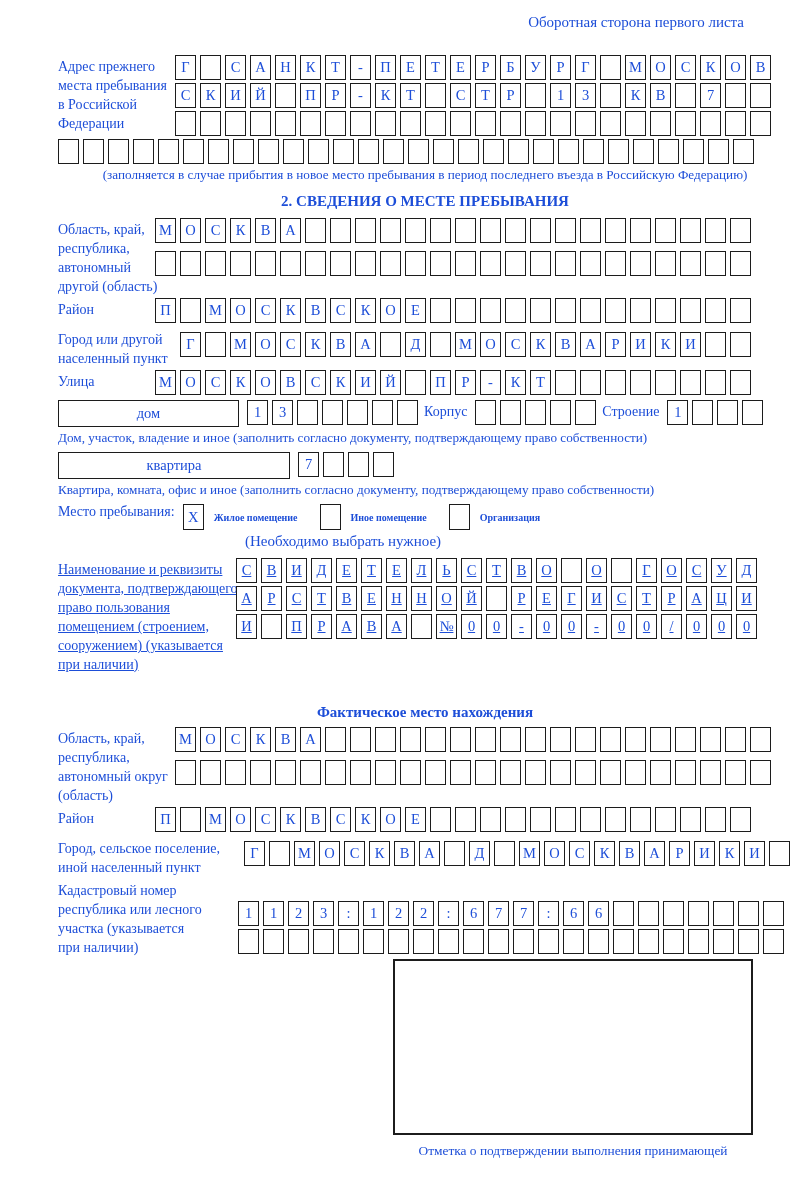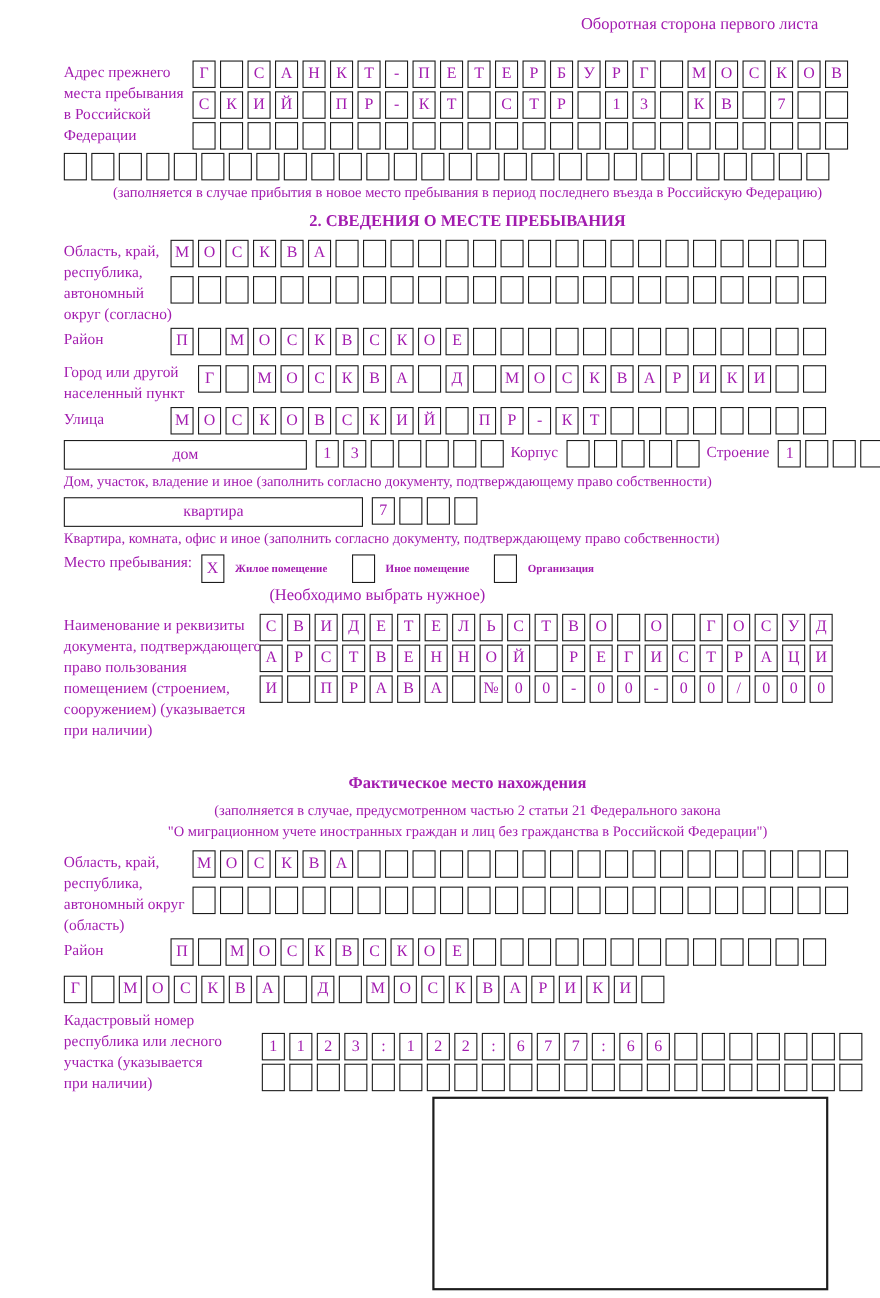--- a/index.html
+++ b/index.html
@@ -2,21 +2,21 @@
 <html><head>
 <meta charset="utf-8">
 <style>
   html,body { margin:0; padding:0; background:#ffffff; }
   .page {
     position:relative;
     width:800px; height:1180px;
     box-sizing:border-box;
     padding:14px 8px 0 58px;
     background:#ffffff;
-    color:#a21caf;
+    color:#1d4ed8;
     font-family:"Liberation Serif", "DejaVu Serif", serif;
     font-size:14px;
     overflow:hidden;
   }
   .header-note {
     text-align:right;
     padding-right:48px;
     font-size:15px;
     margin-bottom:24px;
   }
@@ -44,22 +44,22 @@
   .sec-title { text-align:center; font-weight:bold; font-size:15px; margin:10px 0 8px 0; }
   .sub-title { text-align:center; font-weight:bold; font-size:15px; margin:30px 0 6px 0; }
   .mb2 { margin-bottom:2px; }
   .mt4 { margin-top:4px; }
   .wide-box {
     display:inline-flex; align-items:center; justify-content:center;
     height:27px; flex:none;
     border:1.8px solid #1c1c1c; box-sizing:border-box;
     margin-right:8px; font-size:14.5px; background:#fff;
   }
-  .dom-box { width:221px; }
-  .kv-box  { width:272px; }
+  .dom-box { width:181px; }
+  .kv-box  { width:232px; }
   .inline-lbl { flex:none; padding:4px 8px 0 2px; font-size:14px; }
   .optrow { display:flex; align-items:flex-start; margin-top:6px; }
   .optrow .cell { margin:0 10px 0 8px; height:26px; }
   .opt-label { font-size:10px; margin-right:14px;font-weight:bold; }
   .choose-note { width:330px; margin-left:120px; text-align:center; font-size:15px; margin-top:3px; }
   .fact-note { font-size:13.2px; text-align:center; line-height:19px; margin-bottom:8px; }
   .confirm-wrap { margin-top:2px; }
   .confirm-box {
     width:360px; height:176px;
     border:2px solid #1c1c1c; box-sizing:border-box;
@@ -198,21 +198,21 @@
     </div>
   <div class="note center">(заполняется в случае прибытия в новое место пребывания в период последнего въезда в Российскую Федерацию)</div>
 
   <div class="sec-title">2. СВЕДЕНИЯ О МЕСТЕ ПРЕБЫВАНИЯ</div>
 
   <div class="flexrow mb2">
     <div class="label w97">
         <div>Область, край,</div>
         <div>республика,</div>
         <div>автономный</div>
-        <div>округ (согласно)</div>
+        <div>другой (область)</div>
       </div>
     <div class="rows">
       <div class="boxes">
           <span class="cell">М</span>
           <span class="cell">О</span>
           <span class="cell">С</span>
           <span class="cell">К</span>
           <span class="cell">В</span>
           <span class="cell">А</span>
           <span class="cell"></span>
@@ -402,21 +402,21 @@
         <span class="cell">X</span>
         <span class="opt-label">Жилое помещение</span>
         <span class="cell"></span>
         <span class="opt-label">Иное помещение</span>
         <span class="cell"></span>
         <span class="opt-label">Организация</span>
       </span>
   </div>
   <div class="choose-note">(Необходимо выбрать нужное)</div>
 
-  <div class="flexrow" style="margin-top:8px;">
+  <div class="flexrow" style="margin-top:8px;text-decoration:underline;">
     <div class="label w178">
         <div>Наименование и реквизиты</div>
         <div>документа, подтверждающего</div>
         <div>право пользования</div>
         <div>помещением (строением,</div>
         <div>сооружением) (указывается</div>
         <div>при наличии)</div>
       </div>
     <div class="rows">
       <div class="boxes">
@@ -485,24 +485,20 @@
           <span class="cell">0</span>
           <span class="cell">/</span>
           <span class="cell">0</span>
           <span class="cell">0</span>
           <span class="cell">0</span>
         </div>
     </div>
   </div>
 
   <div class="sub-title">Фактическое место нахождения</div>
-  <div class="fact-note">
-      <div>(заполняется в случае, предусмотренном частью 2 статьи 21 Федерального закона</div>
-      <div>"О миграционном учете иностранных граждан и лиц без гражданства в Российской Федерации")</div>
-    </div>
 
   <div class="flexrow mb2">
     <div class="label w117">
         <div>Область, край,</div>
         <div>республика,</div>
         <div>автономный округ</div>
         <div>(область)</div>
       </div>
     <div class="rows">
       <div class="boxes">
@@ -585,20 +581,24 @@
         <span class="cell"></span>
         <span class="cell"></span>
         <span class="cell"></span>
         <span class="cell"></span>
         <span class="cell"></span>
         <span class="cell"></span>
       </div>
   </div>
 
   <div class="flexrow mb2">
+    <div class="label w186">
+        <div>Город, сельское поселение,</div>
+        <div>иной населенный пункт</div>
+      </div>
     <div class="boxes mt4">
         <span class="cell">Г</span>
         <span class="cell"></span>
         <span class="cell">М</span>
         <span class="cell">О</span>
         <span class="cell">С</span>
         <span class="cell">К</span>
         <span class="cell">В</span>
         <span class="cell">А</span>
         <span class="cell"></span>

